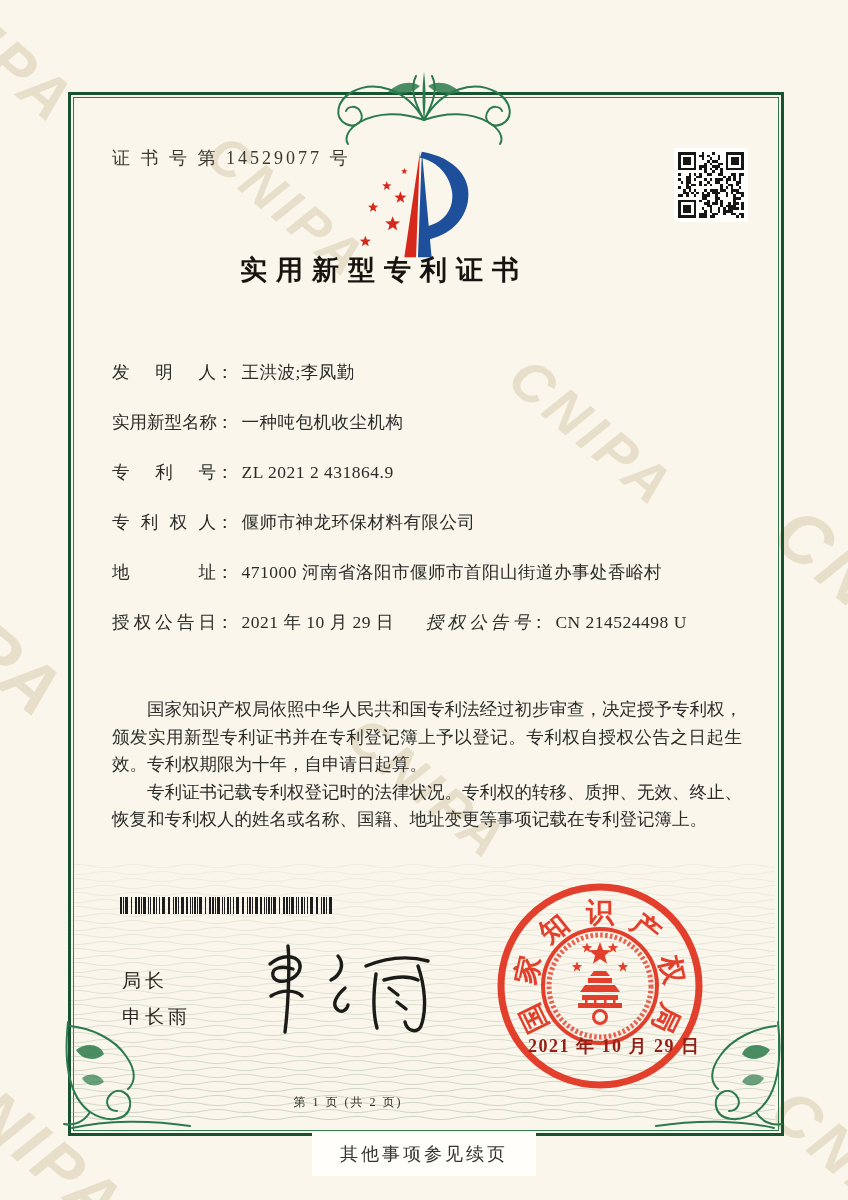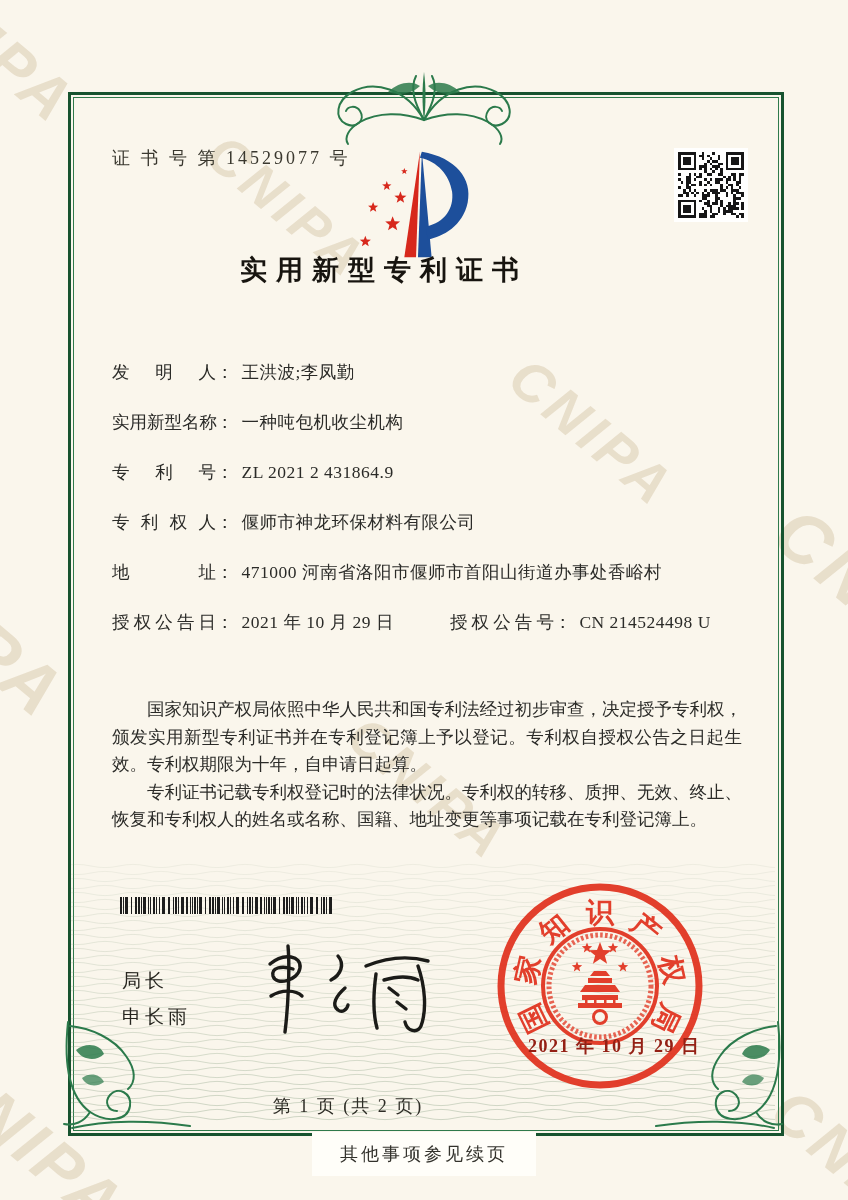--- a/index.html
+++ b/index.html
@@ -20,34 +20,34 @@
   .qrbox{position:absolute;left:674px;top:148px;width:74px;height:74px;background:#fffffe;z-index:3;
          display:flex;align-items:center;justify-content:center;}
   .title{position:absolute;left:0;top:252px;width:768px;text-align:center;font-size:27px;font-weight:700;
          letter-spacing:9px;color:#17140f;z-index:3;}
   
   .fields{position:absolute;left:112px;top:360px;z-index:3;font-size:17.5px;}
   .frow{height:24px;margin-bottom:26px;white-space:nowrap;}
   .lab{display:inline-block;width:104px;text-align:justify;text-align-last:justify;vertical-align:top;}
   .colon{display:inline-block;margin-right:8px;}
   .val{letter-spacing:.5px;}
-  .second{margin-left:56px;}
+  .second{margin-left:32px;font-style:italic;}
   
   .paras{position:absolute;left:112px;top:696px;width:630px;z-index:3;font-size:17.5px;line-height:27.5px;text-align:justify;}
   .paras p{margin:0;text-indent:2em;}
   
   .barcode{position:absolute;left:120px;top:897px;width:220px;height:17px;z-index:3;font-size:0;overflow:hidden;}
   .barcode i{display:inline-block;height:100%;background:#1d1d1d;}
   .signer-title{position:absolute;left:122px;top:968px;font-size:19px;letter-spacing:4px;z-index:3;color:#26251f;}
   .signer-name{position:absolute;left:122px;top:1004px;font-size:19px;letter-spacing:4px;z-index:3;color:#26251f;}
   .sig{position:absolute;left:246px;top:934px;z-index:3;}
   .seal{position:absolute;left:494px;top:880px;z-index:4;font-family:"Liberation Serif","DejaVu Serif",serif;}
   .seal-date{position:absolute;left:528px;top:1034px;font-size:18px;font-weight:700;letter-spacing:1.5px;
              color:#942015;z-index:5;}
-  .pagefoot{position:absolute;left:0;top:1094px;width:696px;text-align:center;font-size:18px;
+  .pagefoot{position:absolute;left:0;top:1094px;width:696px;text-align:center;font-size:12px;
             letter-spacing:2px;z-index:3;color:#2e2d26;}
   .contbox{position:absolute;left:50%;top:1132px;transform:translateX(-50%);background:#fffef9;
            padding:10px 28px;font-size:18px;letter-spacing:3px;color:#33322c;z-index:3;white-space:nowrap;}
 </style>
 </head>
 <body>
 
 <div class="page">
 
   <div class="wm" style="left:-15px;top:42px;font-size:62px">CNIPA</div>

